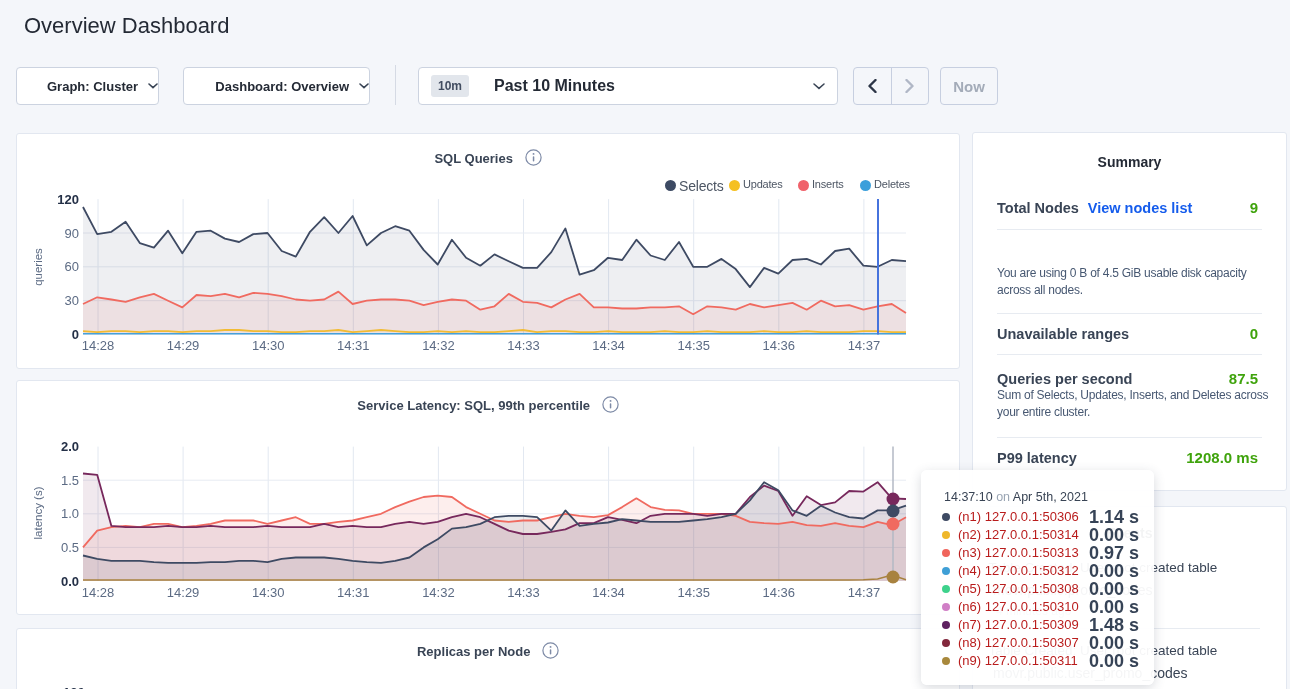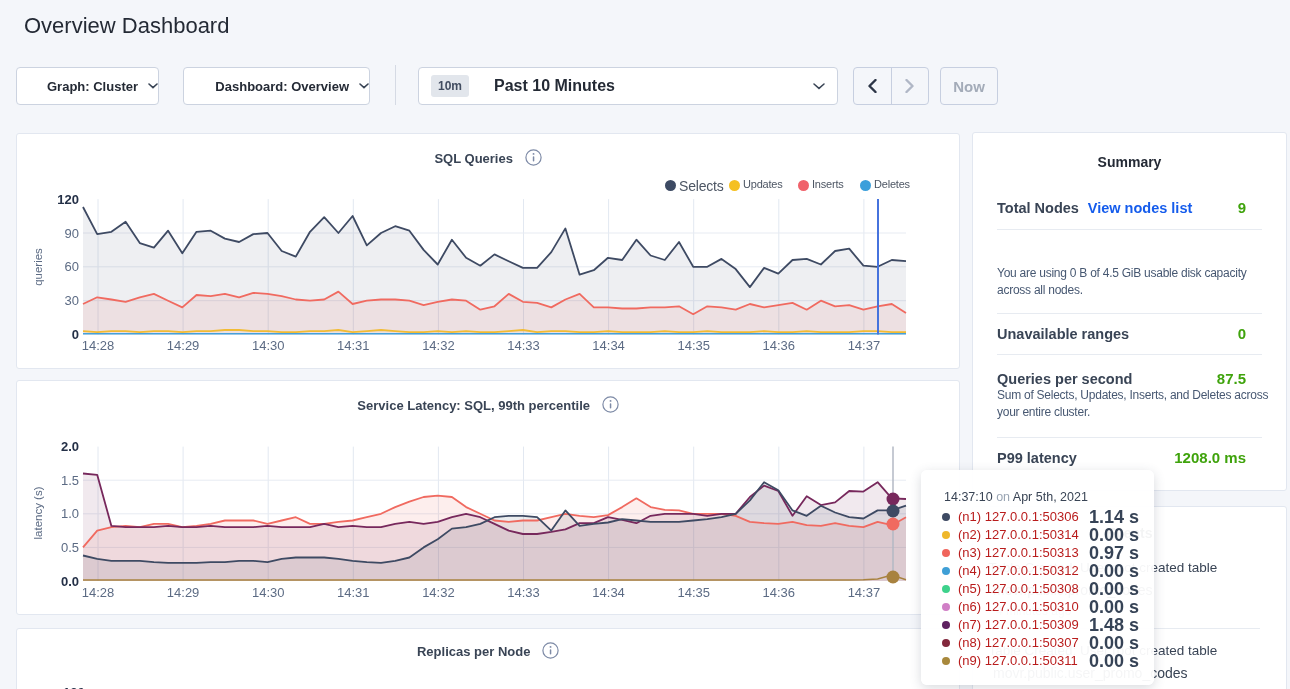--- a/index.html
+++ b/index.html
@@ -1,20 +1,20 @@
 <!DOCTYPE html>
 <html><head><meta charset="utf-8"><style>
 *{margin:0;padding:0;box-sizing:border-box}
 html,body{width:1290px;height:689px;overflow:hidden;background:#f4f6fa;font-family:"Liberation Sans",sans-serif;position:relative}
 .abs{position:absolute}
 .card{position:absolute;background:#fff;border:1px solid #e2e7f0;border-radius:3px}
 h1{position:absolute;left:24px;top:13px;font-size:22px;font-weight:400;color:#242a35}
 .dd{position:absolute;top:67px;height:38px;background:#fff;border:1px solid #ccd3e0;border-radius:4px;display:flex;align-items:center;justify-content:flex-end;font-size:13px;font-weight:700;color:#242a35}
 .ctitle{position:absolute;left:0;right:0;text-align:center;font-size:13px;font-weight:700;color:#394455}
-.srow{position:absolute;left:0;right:16px;display:flex;justify-content:space-between;align-items:flex-start;padding:0 24px;line-height:18px}
+.srow{position:absolute;left:0;right:4px;display:flex;justify-content:space-between;align-items:flex-start;padding:0 24px;line-height:18px}
 .shead{font-size:14.5px;font-weight:700;color:#394455}
 .sval{font-size:15px;font-weight:700;color:#3fa30c}
 .spara{position:absolute;left:24px;white-space:nowrap;font-size:12px;letter-spacing:-0.25px;color:#475872;line-height:17px}
 .sdiv{position:absolute;left:24px;right:24px;height:1px;background:#e7ebf1}
 .trl{font-size:13px;color:#b91c1c;line-height:18px}
 .trv{font-size:18px;font-weight:700;color:#364356;line-height:18px}
 .evt1{position:absolute;left:15.5px;font-size:13.5px;color:#394455;line-height:17px}
 .evt2{position:absolute;left:20px;font-size:14px;color:#394455;line-height:17.5px}
 </style></head><body>
 <h1>Overview Dashboard</h1>

